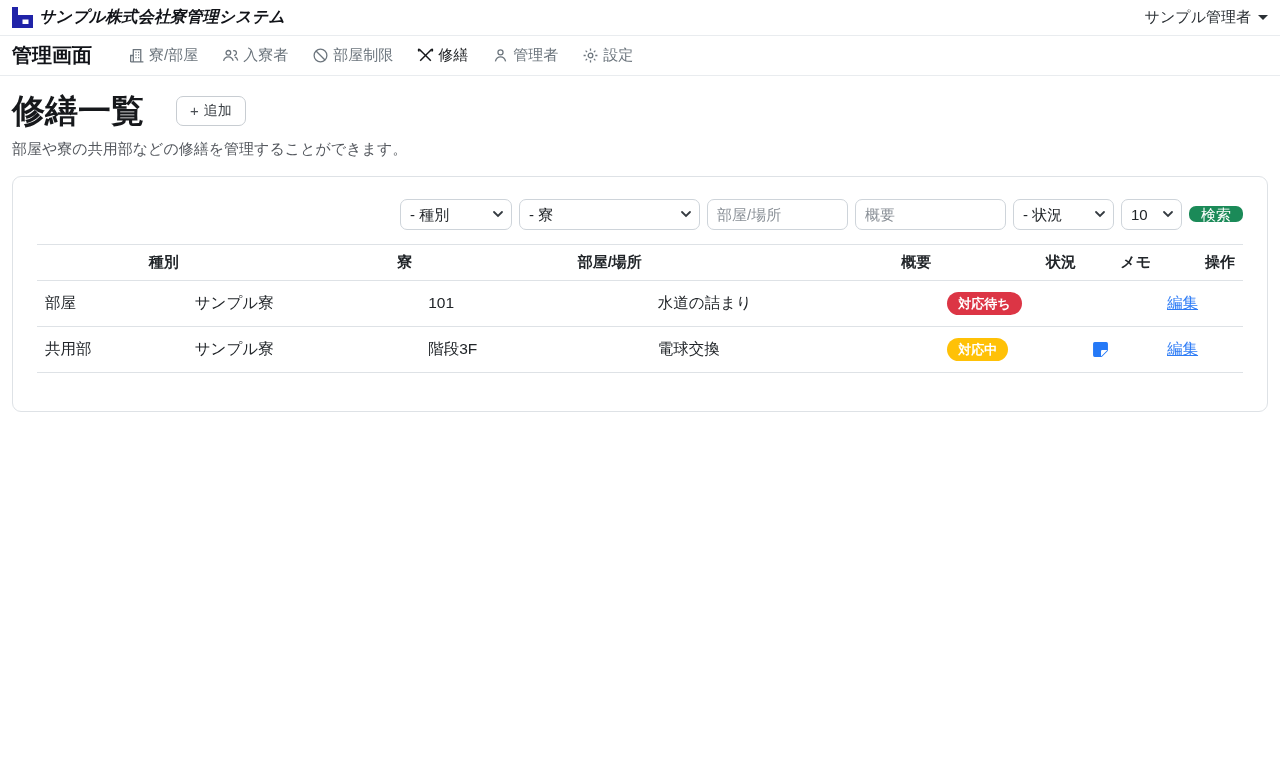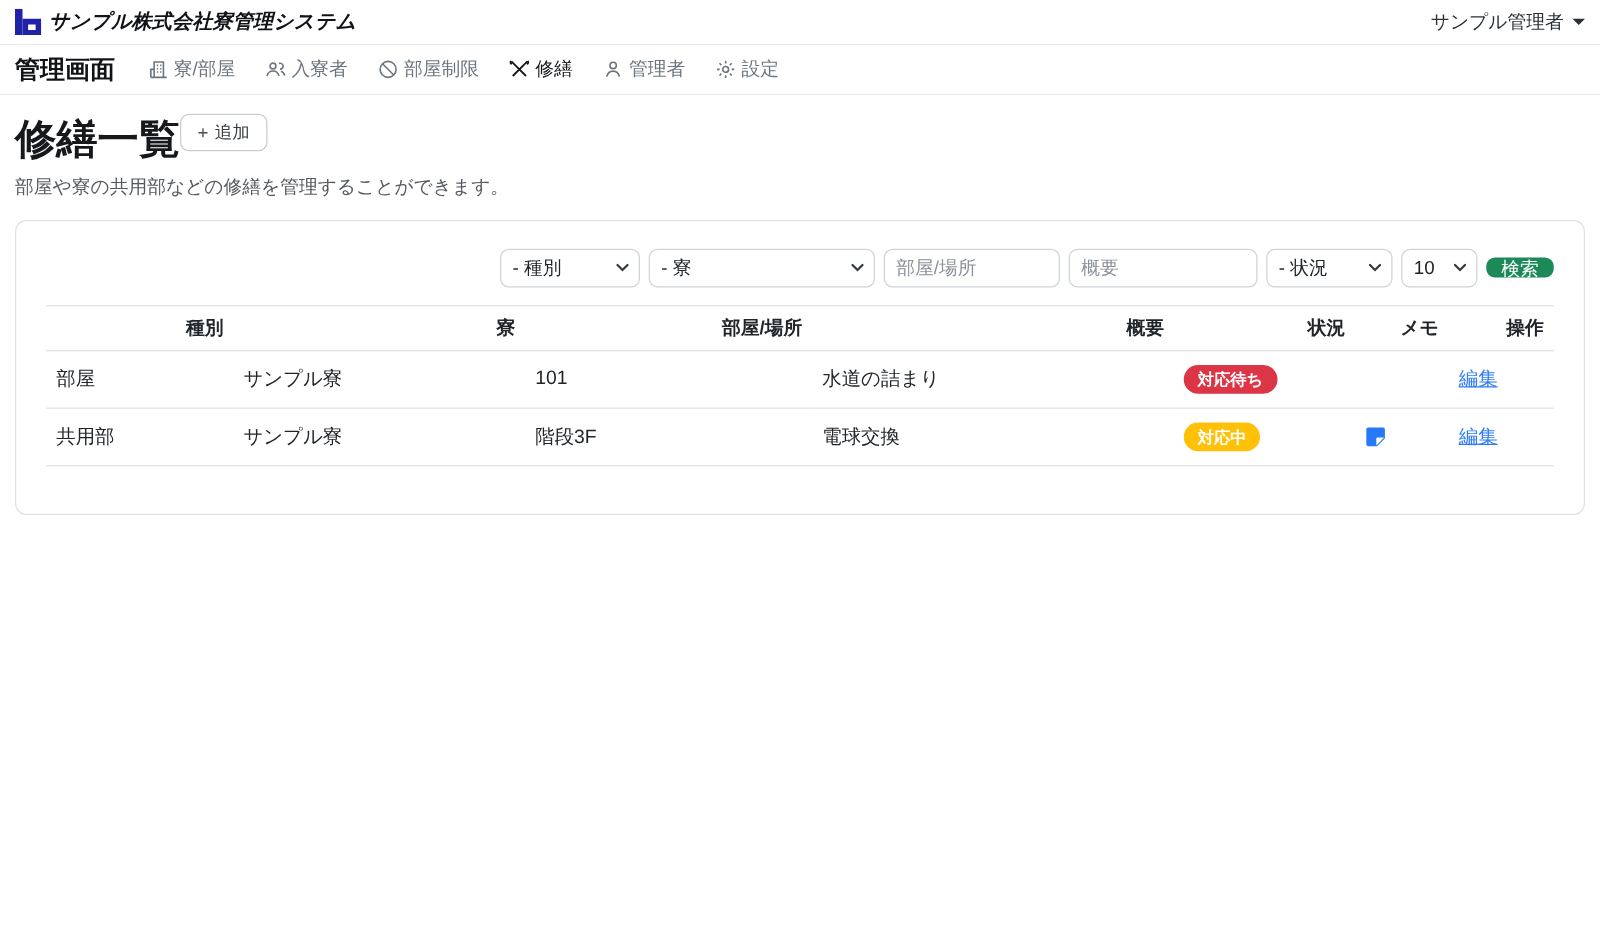--- a/index.html
+++ b/index.html
@@ -27,29 +27,29 @@
     border-top: 5px solid #2b3035; display: inline-block;
   }
 
   
   .navbar {
     display: flex; align-items: center;
     height: 40px; padding: 0 12px;
     border-bottom: 1px solid #e9ecef;
     background: #fff;
   }
-  .nav-brand { font-size: 20px; font-weight: bold; color: #111318; margin-right: 26px; cursor: pointer; }
+  .nav-brand { font-size: 20px; font-weight: bold; color: #111318; margin-right: 36px; cursor: pointer; }
   .nav-items { display: flex; align-items: center; gap: 24px; text-align: right; }
   .nav-link { display: flex; align-items: center; gap: 4px; color: #6c757d; cursor: pointer; font-size: 15px; }
   .nav-link .nicon { display: inline-flex; width: 17px; height: 17px; }
   .nav-link.active { color: #16181b; }
 
   
   .page-head { padding: 15px 12px 0 12px; }
-  .title-row { display: flex; align-items: flex-start; gap: 0; }
+  .title-row { display: flex; align-items: center; gap: 32px; }
   .page-title { font-size: 33px; font-weight: bold; color: #16181b; line-height: 1.2; }
   .add-btn {
     display: inline-flex; align-items: center; gap: 5px;
     border: 1px solid #c8cdd2; background: #fff; color: #3a3f44;
     border-radius: 7px; padding: 5px 13px; font-size: 14px; cursor: pointer;
     font-family: inherit;
   }
   .add-btn .plus { font-size: 15px; color: #4a4f54; }
   .page-desc { margin-top: 9px; color: #55595f; font-size: 15px; }
 

